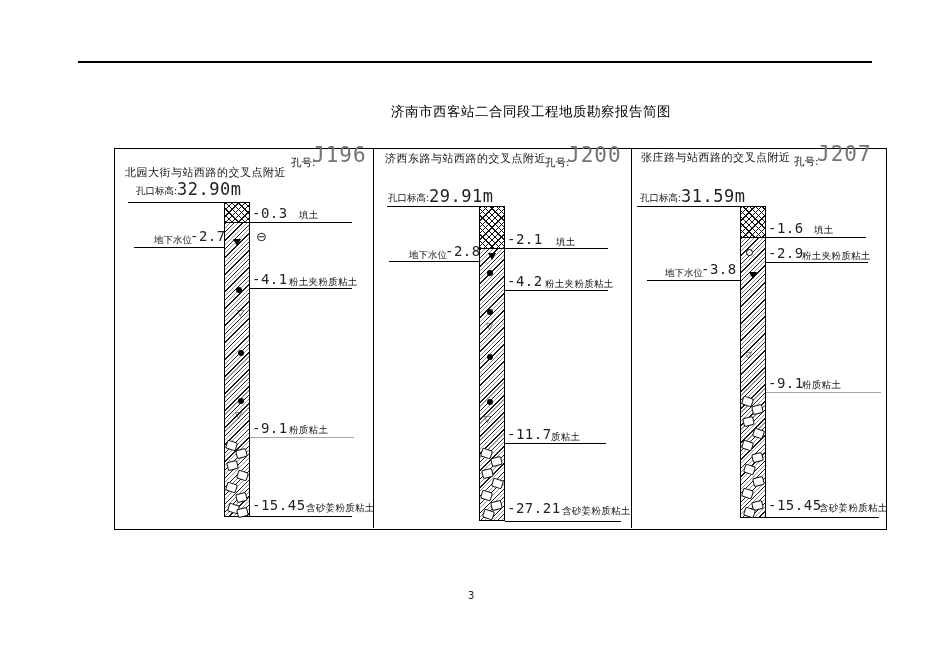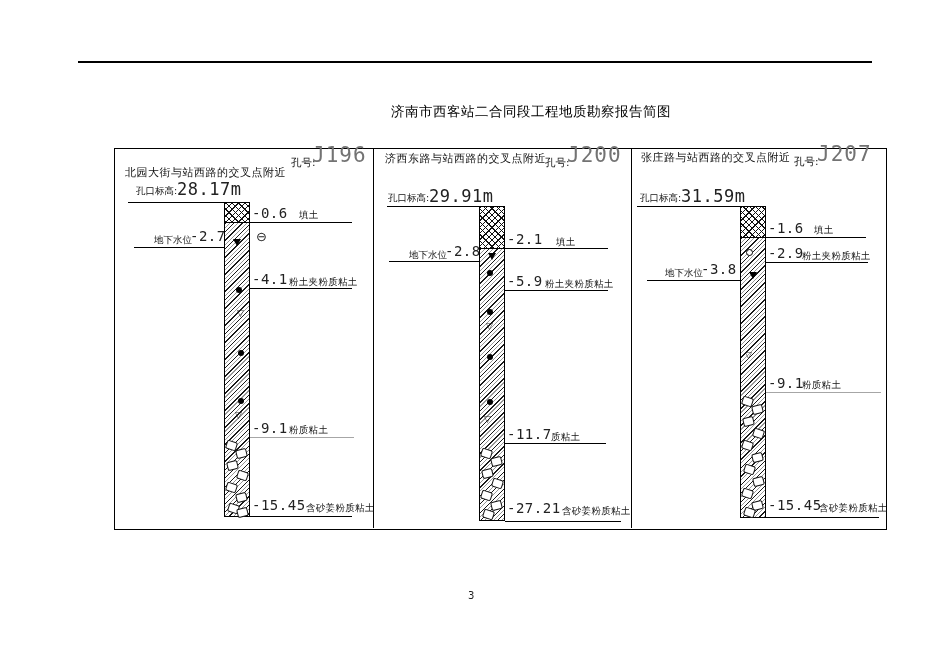--- a/index.html
+++ b/index.html
@@ -50,30 +50,30 @@
   <div class="title" style="left:391px;top:103px">济南市西客站二合同段工程地质勘察报告简图</div>
 
   <div class="outer-box" style="left:114px;top:148px;width:771px;height:380px"></div>
   <div class="vl" style="left:373px;top:149px;height:379px"></div>
   <div class="vl" style="left:631px;top:149px;height:379px"></div>
 
   <div class="cn loc" style="left:125px;top:165px">北园大街与站西路的交叉点附近</div>
   <div class="cn holelbl" style="left:291px;top:156px">孔号:</div>
   <div class="num holeno" style="left:312px;top:143px">J196</div>
   <div class="cn elevlbl" style="left:136px;top:185px">孔口标高:</div>
-  <div class="num elevval" style="left:177px;top:179px">28.17m</div>
+  <div class="num elevval" style="left:177px;top:179px">32.90m</div>
   <div class="hl" style="left:128px;top:202px;width:97px"></div>
 
   <div class="col" style="left:224px;top:202px;width:26px;height:315px">
     <div class="xh" style="height:19px;border-bottom:1px solid #000"></div>
     <div class="dh"></div>
   </div>
 
   <div class="hl" style="left:250px;top:222px;width:102px"></div>
-  <div class="num dep" style="left:252px;top:205px">-0.6</div>
+  <div class="num dep" style="left:252px;top:205px">-0.3</div>
   <div class="cn soil" style="left:299px;top:209px">填土</div>
 
   <div class="cn wat" style="left:154px;top:234px">地下水位</div>
   <div class="num watnum" style="left:190px;top:228px">-2.7</div>
   <div class="hl" style="left:134px;top:247px;width:90px"></div>
   <div class="wtri" style="left:233px;top:239px"></div>
   <div class="osym" style="left:256px;top:229px;font-size:13px">⊖</div>
 
   <div class="hl" style="left:250px;top:288px;width:102px"></div>
   <div class="num dep" style="left:252px;top:271px">-4.1</div>
@@ -117,21 +117,21 @@
   <div class="hl" style="left:505px;top:248px;width:103px"></div>
   <div class="num dep" style="left:507px;top:231px">-2.1</div>
   <div class="cn soil" style="left:556px;top:236px">填土</div>
 
   <div class="cn wat" style="left:409px;top:249px">地下水位</div>
   <div class="num watnum" style="left:445px;top:243px">-2.8</div>
   <div class="hl" style="left:389px;top:261px;width:90px"></div>
   <div class="wtri" style="left:488px;top:253px"></div>
 
   <div class="hl" style="left:505px;top:290px;width:103px"></div>
-  <div class="num dep" style="left:507px;top:273px">-5.9</div>
+  <div class="num dep" style="left:507px;top:273px">-4.2</div>
   <div class="cn soil" style="left:545px;top:278px">粉土夹粉质粘土</div>
 
   <div class="hl" style="left:505px;top:443px;width:101px"></div>
   <div class="num dep" style="left:507px;top:426px">-11.7</div>
   <div class="cn soil" style="left:551px;top:431px">质粘土</div>
 
   <div class="hl" style="left:505px;top:521px;width:116px"></div>
   <div class="num dep" style="left:507px;top:500px">-27.21</div>
   <div class="cn soil" style="left:562px;top:505px">含砂姜粉质粘土</div>
 

